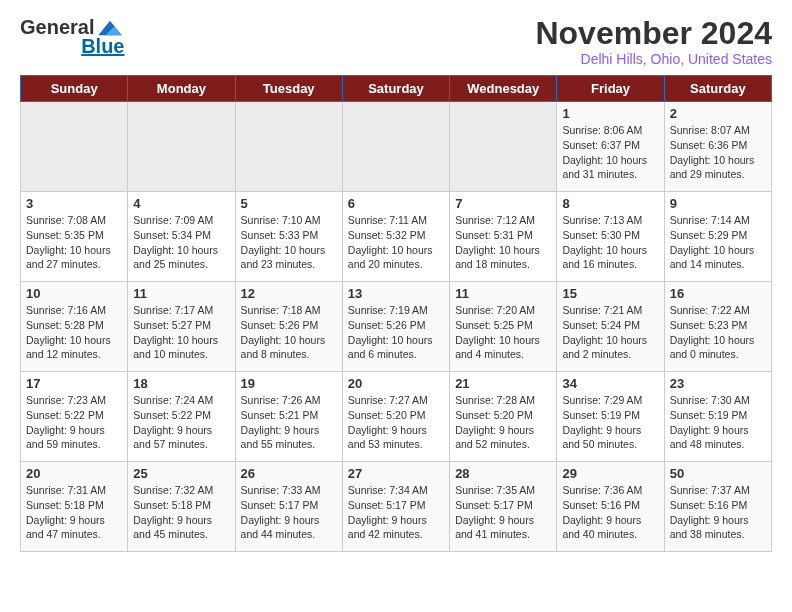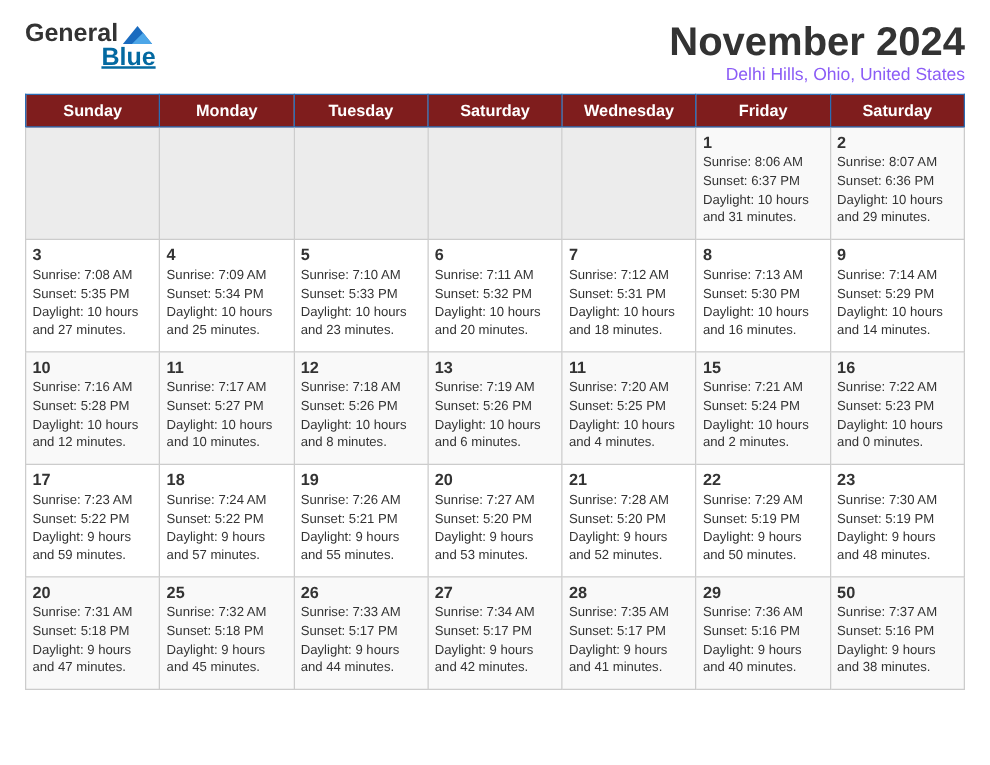--- a/index.html
+++ b/index.html
@@ -226,21 +226,21 @@
           </td>
           <td>
             <span class="day-num">20</span>
             <div class="day-info">Sunrise: 7:27 AM<br>Sunset: 5:20 PM<br>Daylight: 9 hours<br>and 53 minutes.</div>
           </td>
           <td>
             <span class="day-num">21</span>
             <div class="day-info">Sunrise: 7:28 AM<br>Sunset: 5:20 PM<br>Daylight: 9 hours<br>and 52 minutes.</div>
           </td>
           <td>
-            <span class="day-num">22</span>
+            <span class="day-num">34</span>
             <div class="day-info">Sunrise: 7:29 AM<br>Sunset: 5:19 PM<br>Daylight: 9 hours<br>and 50 minutes.</div>
           </td>
           <td>
             <span class="day-num">23</span>
             <div class="day-info">Sunrise: 7:30 AM<br>Sunset: 5:19 PM<br>Daylight: 9 hours<br>and 48 minutes.</div>
           </td>
         </tr>
         <tr>
           <td>
             <span class="day-num">20</span>

